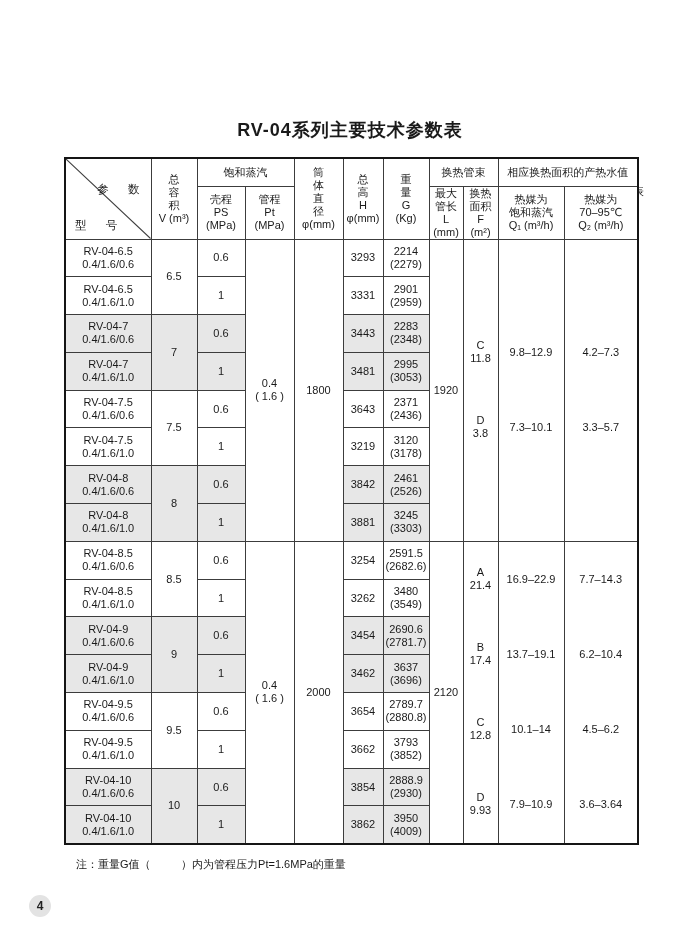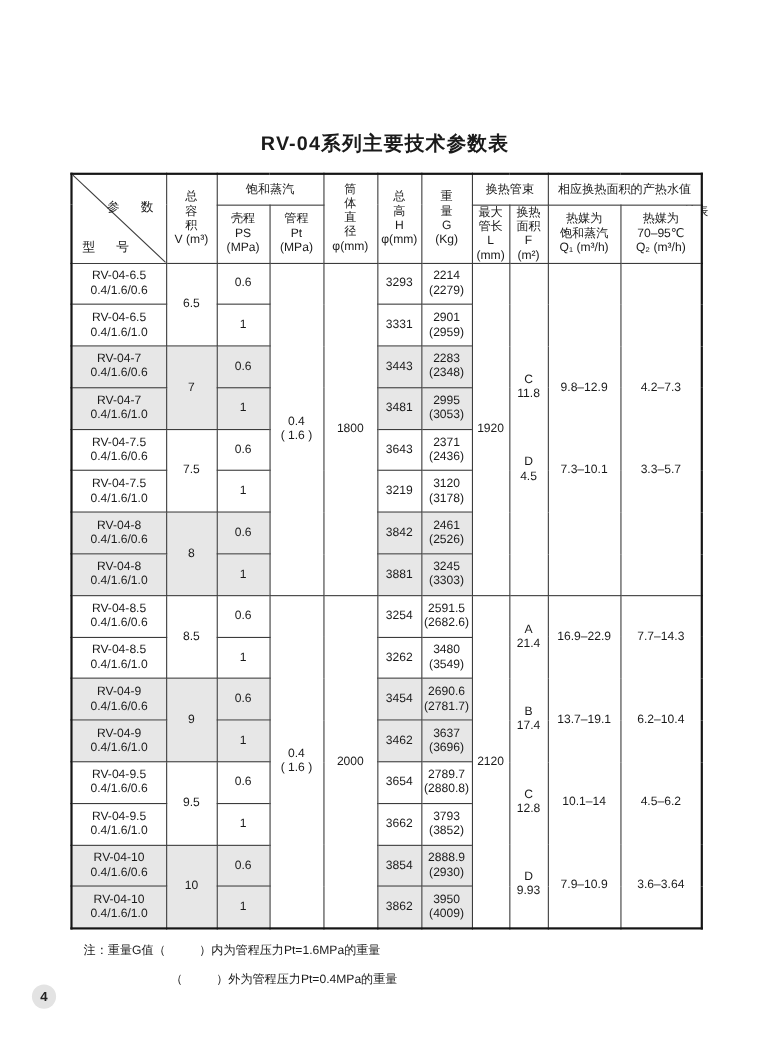--- a/index.html
+++ b/index.html
@@ -133,21 +133,21 @@
 ( 1.6 )</td>
         <td rowspan="8">1800</td>
         <td>3293</td>
         <td class="pre">2214
 (2279)</td>
         <td rowspan="8">1920</td>
         <td rowspan="8" class="heat-td">
           <div class="heat-col">
             <div class="heat-slot"></div>
             <div class="heat-slot"><div>C</div><div>11.8</div></div>
-            <div class="heat-slot"><div>D</div><div>4.5</div></div>
+            <div class="heat-slot"><div>D</div><div>3.8</div></div>
             <div class="heat-slot"></div>
           </div>
         </td>
         <td rowspan="8" class="heat-td">
           <div class="heat-col">
             <div class="heat-slot"></div>
             <div class="heat-slot">9.8–12.9</div>
             <div class="heat-slot">7.3–10.1</div>
             <div class="heat-slot"></div>
           </div>
@@ -315,18 +315,17 @@
         <td class="shade">1</td>
         <td class="shade">3862</td>
         <td class="pre shade">3950
 (4009)</td>
       </tr>
     </tbody>
   </table>
 
   <div class="notes">
     <div>注：重量G值（&nbsp;&nbsp;&nbsp;&nbsp;&nbsp;&nbsp;&nbsp;&nbsp;&nbsp;&nbsp;）内为管程压力Pt=1.6MPa的重量</div>
-    <div class="note2">（&nbsp;&nbsp;&nbsp;&nbsp;&nbsp;&nbsp;&nbsp;&nbsp;&nbsp;&nbsp;）外为管程压力Pt=0.4MPa的重量</div>
   </div>
 
   <div class="pagenum">4</div>
 
 </div>
 
 </body></html>

